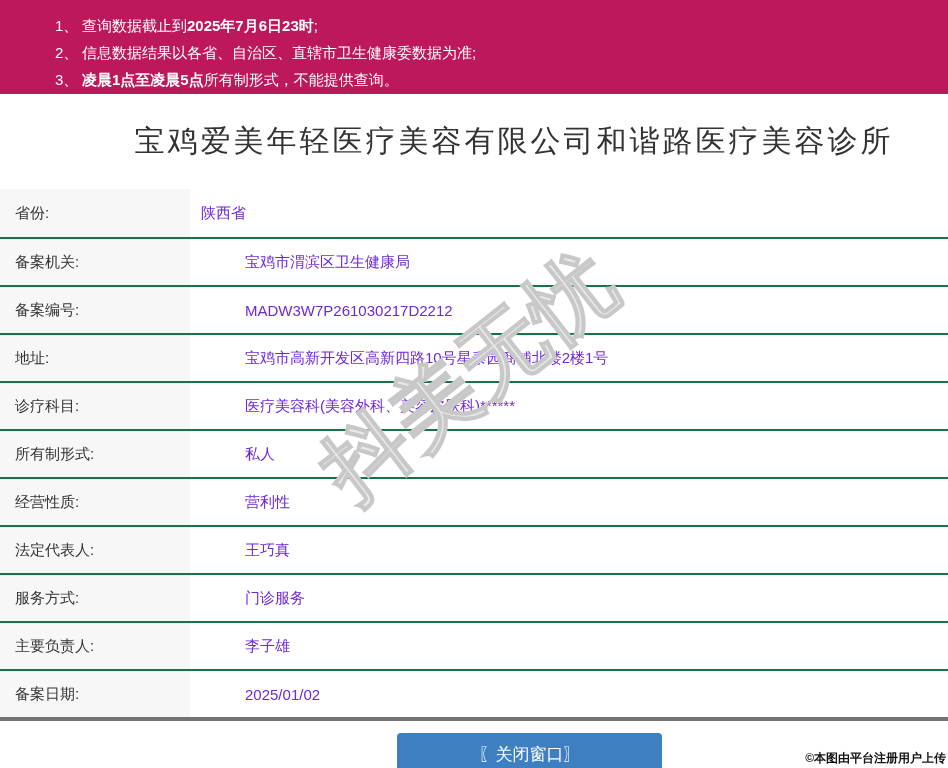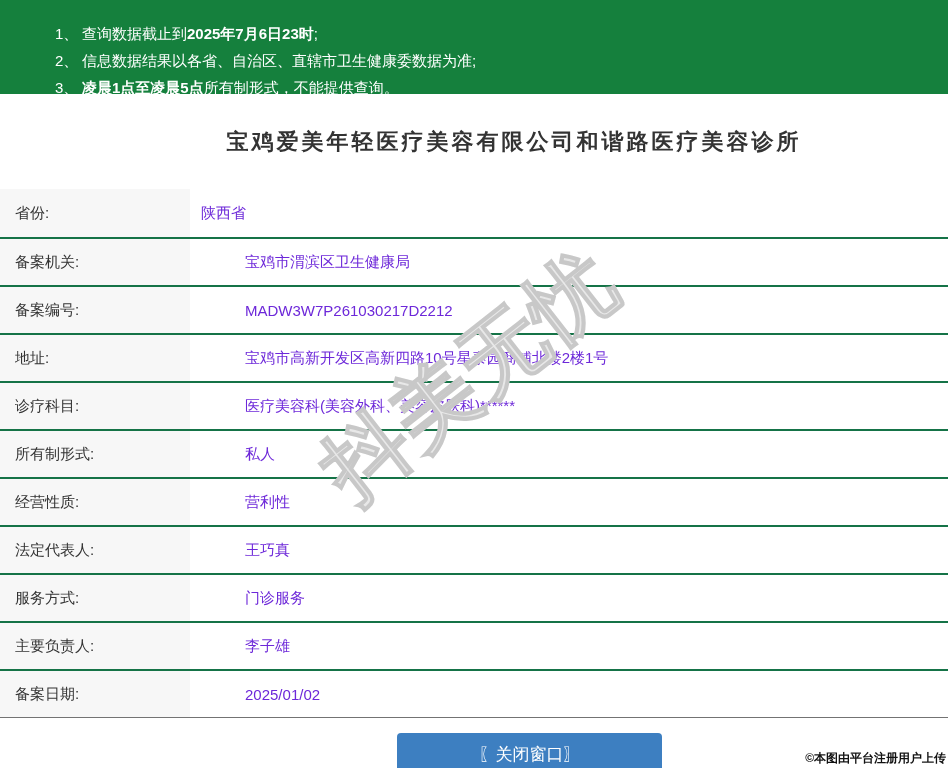--- a/index.html
+++ b/index.html
@@ -6,53 +6,53 @@
   html, body {
     width: 948px; height: 768px;
     overflow: hidden;
     background: #ffffff;
     font-family: "Liberation Sans", "DejaVu Sans", sans-serif;
     position: relative;
   }
 
   
   .notice-banner {
-    background: #15803d;
+    background: #be185d;
     color: #ffffff;
-    padding: 20px 10px 8px 55px;
+    padding: 12px 10px 8px 55px;
     height: 94px;
   }
   .notice-line {
     font-size: 15px;
     line-height: 27px;
     white-space: nowrap;
   }
   .notice-num { display: inline-block; min-width: 27px; }
   .notice-bold { font-weight: bold; }
 
   
   .title-wrap {
     height: 95px;
     display: flex;
     align-items: center;
     justify-content: center;
     padding-left: 80px; 
   }
   .page-title {
-    font-size: 22px;
-    font-weight: bold;
+    font-size: 30px;
+    font-weight: normal;
     letter-spacing: 3px;
     color: #333333;
     white-space: nowrap;
   }
 
   
   .info-table {
     width: 948px;
-    border-bottom: 1px solid #737373;
+    border-bottom: 4px solid #737373;
   }
   .info-row {
     display: flex;
     height: 48px;
   }
   .info-row + .info-row { border-top: 2px solid #157347; gap: 44px; }
   .info-label {
     width: 190px;
     background: #f7f7f7;
     display: flex;

